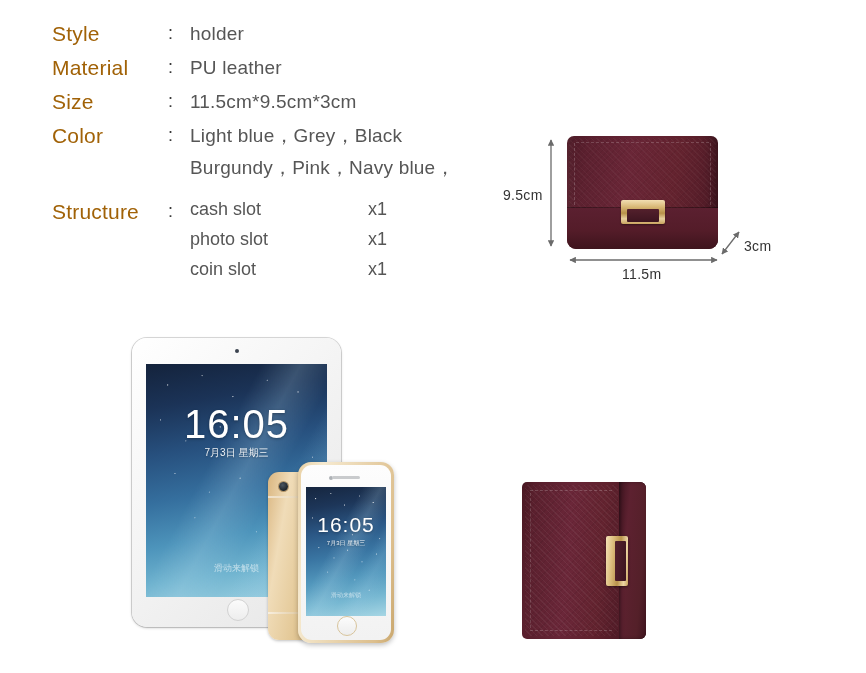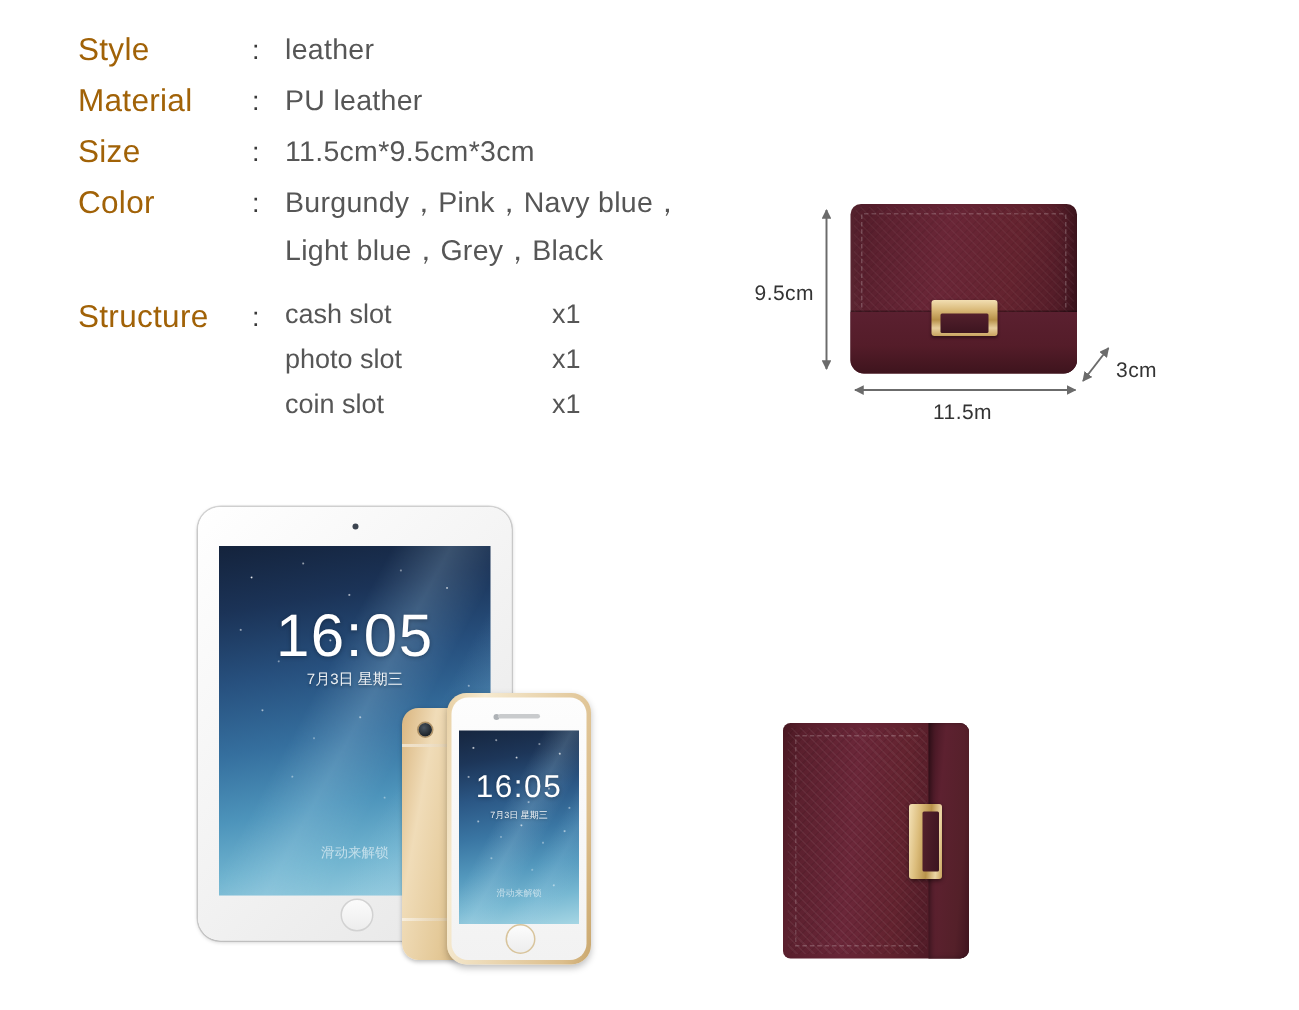--- a/index.html
+++ b/index.html
@@ -456,21 +456,21 @@
 </style>
 </head>
 <body>
 
 <div class="spec">
 
   <div class="spec-row">
     <div class="spec-label">Style</div>
     <div class="spec-colon">:</div>
     <div class="spec-value">
-      <span class="vline">leather</span>
+      <span class="vline">holder</span>
     </div>
   </div>
 
   <div class="spec-row">
     <div class="spec-label">Material</div>
     <div class="spec-colon">:</div>
     <div class="spec-value">
       <span class="vline">PU leather</span>
     </div>
   </div>
@@ -480,22 +480,22 @@
     <div class="spec-colon">:</div>
     <div class="spec-value">
       <span class="vline">11.5cm*9.5cm*3cm</span>
     </div>
   </div>
 
   <div class="spec-row">
     <div class="spec-label">Color</div>
     <div class="spec-colon">:</div>
     <div class="spec-value">
+      <span class="vline">Light blue，Grey，Black</span>
       <span class="vline">Burgundy，Pink，Navy blue，</span>
-      <span class="vline">Light blue，Grey，Black</span>
     </div>
   </div>
 
   <div class="spec-row structure">
     <div class="spec-label">Structure</div>
     <div class="spec-colon">:</div>
     <div class="struct-list">
       <div class="struct-item">
         <span class="struct-name">cash slot</span>
         <span class="struct-qty">x1</span>

